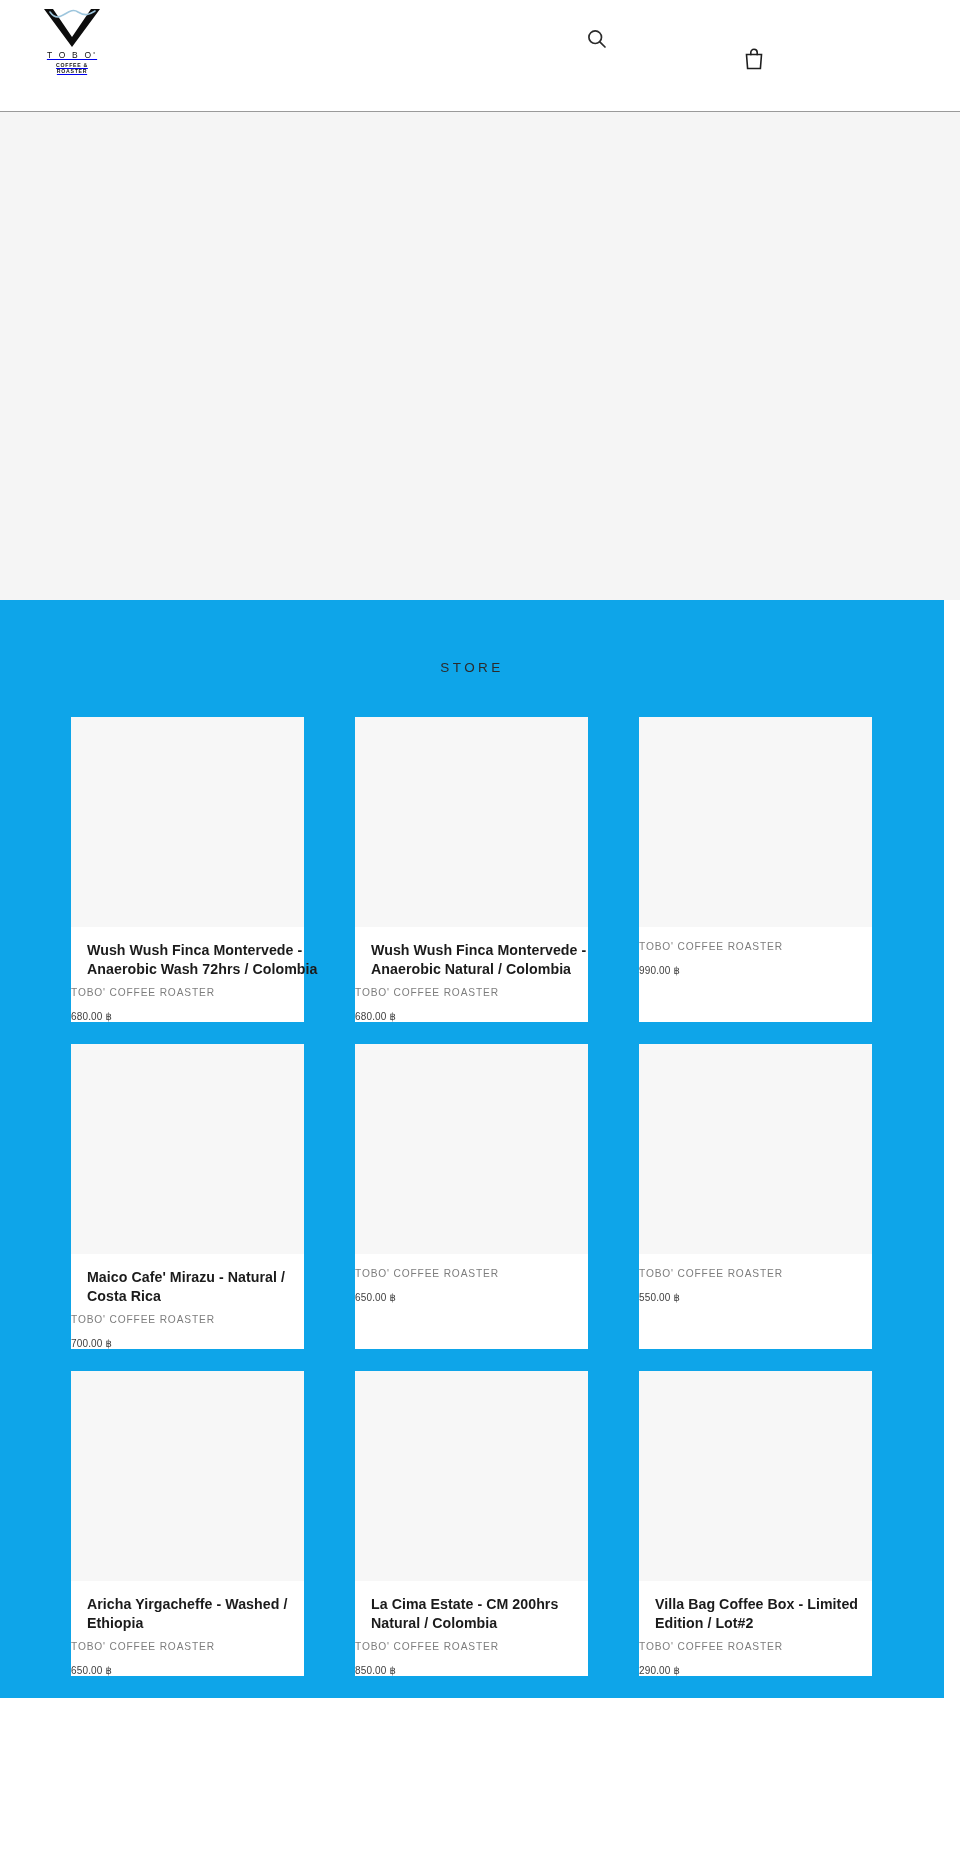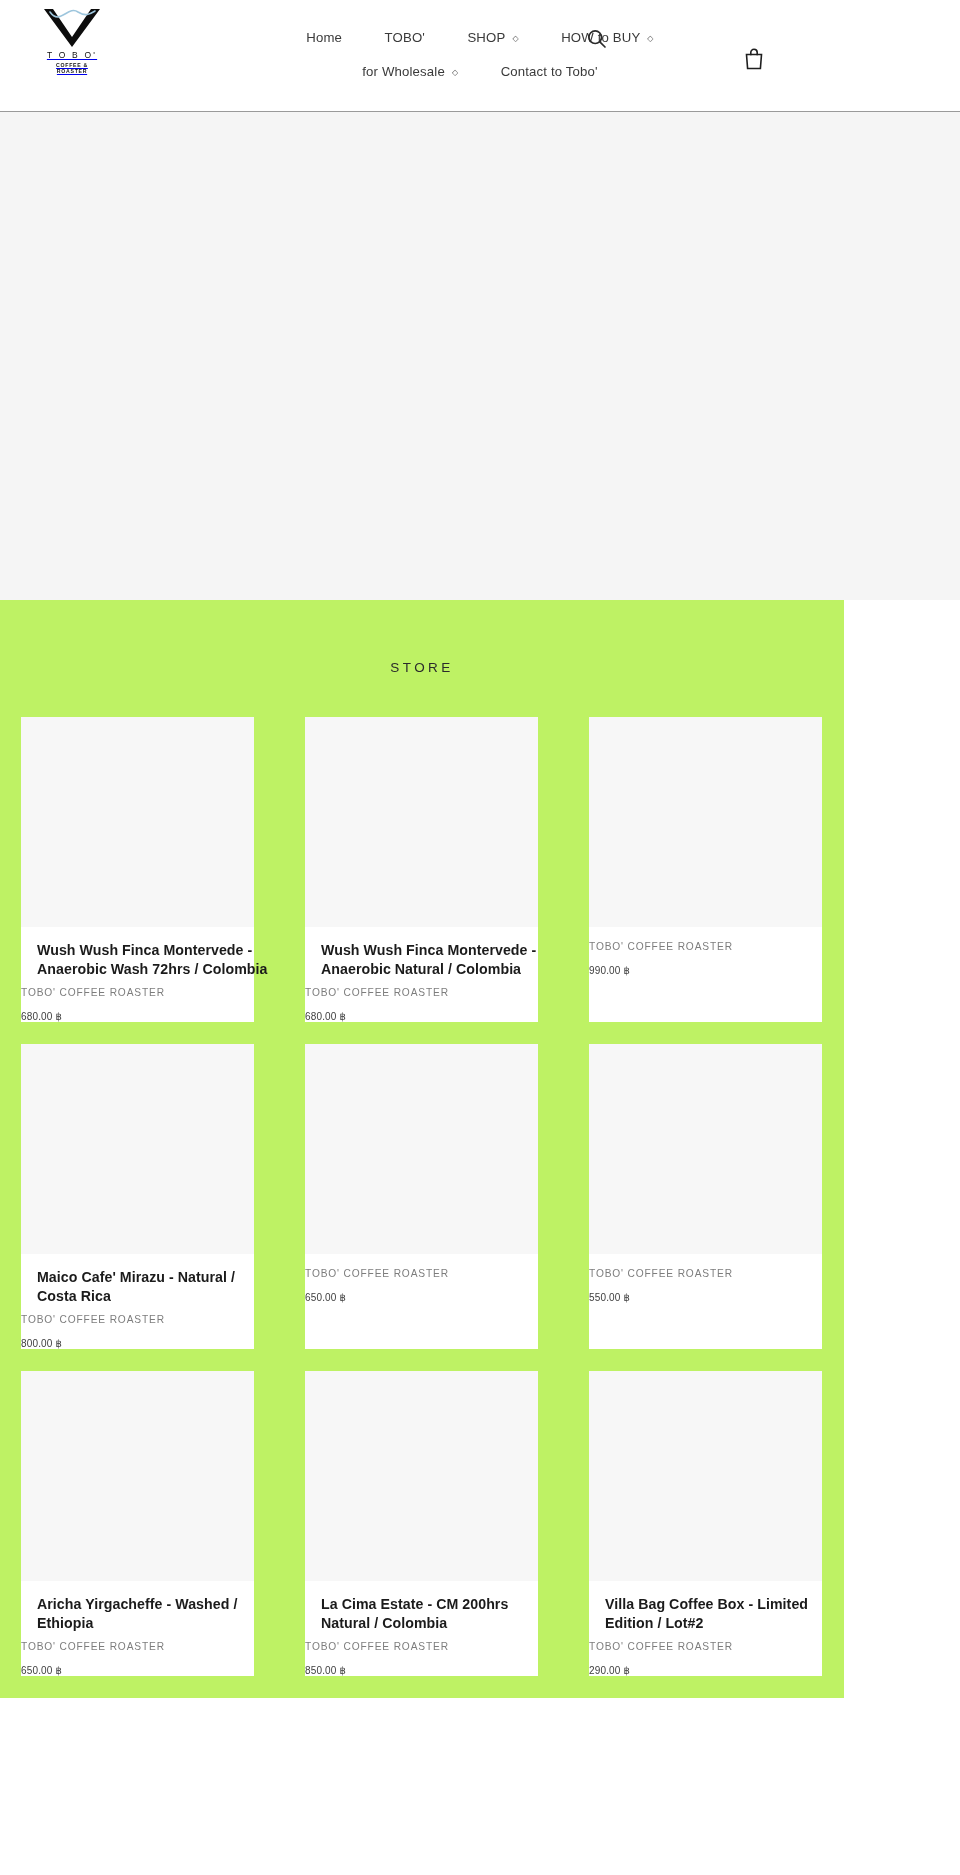--- a/index.html
+++ b/index.html
@@ -95,22 +95,22 @@
 
   
   .hero {
     width: 960px;
     height: 488px;
     background: #f5f5f5;
   }
 
   
   .store-section {
-    width: 844px;
-    background: #bef264;
+    width: 944px;
+    background: #0ea5e9;
     padding-top: 60px;
   }
   .store-title {
     text-align: center;
     font-size: 13.5px;
     letter-spacing: 3.4px;
     color: #2b2b2b;
     font-weight: 400;
     margin: 0 0 42px 0;
   }
@@ -169,32 +169,20 @@
 
   <a class="logo-wrap" href="#">
     <svg class="logo-svg" viewBox="0 0 60 44">
       <path d="M2 4 L30 42 L58 4 L49 4 L30 32 L11 4 Z" fill="#0d0d0d"></path>
       <path d="M8 7 C18 21, 26 0, 36 7 C44 12, 48 9, 53 6" stroke="#9ec6dd" stroke-width="1.6" fill="none" stroke-linecap="round"></path>
     </svg>
     <div class="logo-name">T O B O'</div>
     <div class="logo-sub">COFFEE &amp; ROASTER</div>
   </a>
 
-  <nav class="nav-block">
-    <div class="nav-row nav-row-1">
-      <a class="nav-item" href="#"><span>Home</span></a>
-      <a class="nav-item" href="#"><span>TOBO'</span></a>
-      <a class="nav-item" href="#"><span>SHOP</span><span class="caret">◇</span></a>
-      <a class="nav-item" href="#"><span>HOW to BUY</span><span class="caret">◇</span></a>
-    </div>
-    <div class="nav-row nav-row-2">
-      <a class="nav-item" href="#"><span>for Wholesale</span><span class="caret">◇</span></a>
-      <a class="nav-item" href="#"><span>Contact to Tobo'</span></a>
-    </div>
-  </nav>
 
   <button class="search-btn" aria-label="Search">
     <svg width="22" height="22" viewBox="0 0 22 22">
       <circle cx="9.2" cy="9.2" r="6.3" fill="none" stroke="#2b2b2b" stroke-width="1.7"></circle>
       <line x1="13.8" y1="13.8" x2="19" y2="19" stroke="#2b2b2b" stroke-width="1.7" stroke-linecap="round"></line>
     </svg>
   </button>
 
   <button class="cart-btn" aria-label="Cart">
     <svg width="20" height="24" viewBox="0 0 20 24">
@@ -233,21 +221,21 @@
         <div class="card-vendor">TOBO' COFFEE ROASTER</div>
         <div class="card-price">990.00 ฿</div>
       </a>
       <a class="card" href="#">
         <span class="card-img" style="background: rgb(247, 247, 247);"></span>
         <h3 class="card-title">
           <span class="t-line">Maico Cafe' Mirazu - Natural /</span>
           <span class="t-line">Costa Rica</span>
         </h3>
         <div class="card-vendor">TOBO' COFFEE ROASTER</div>
-        <div class="card-price">800.00 ฿</div>
+        <div class="card-price">700.00 ฿</div>
       </a>
       <a class="card" href="#">
         <span class="card-img" style="background: rgb(247, 247, 247);"></span>
         <div class="card-vendor">TOBO' COFFEE ROASTER</div>
         <div class="card-price">650.00 ฿</div>
       </a>
       <a class="card" href="#">
         <span class="card-img" style="background: rgb(247, 247, 247);"></span>
         <div class="card-vendor">TOBO' COFFEE ROASTER</div>
         <div class="card-price">550.00 ฿</div>

